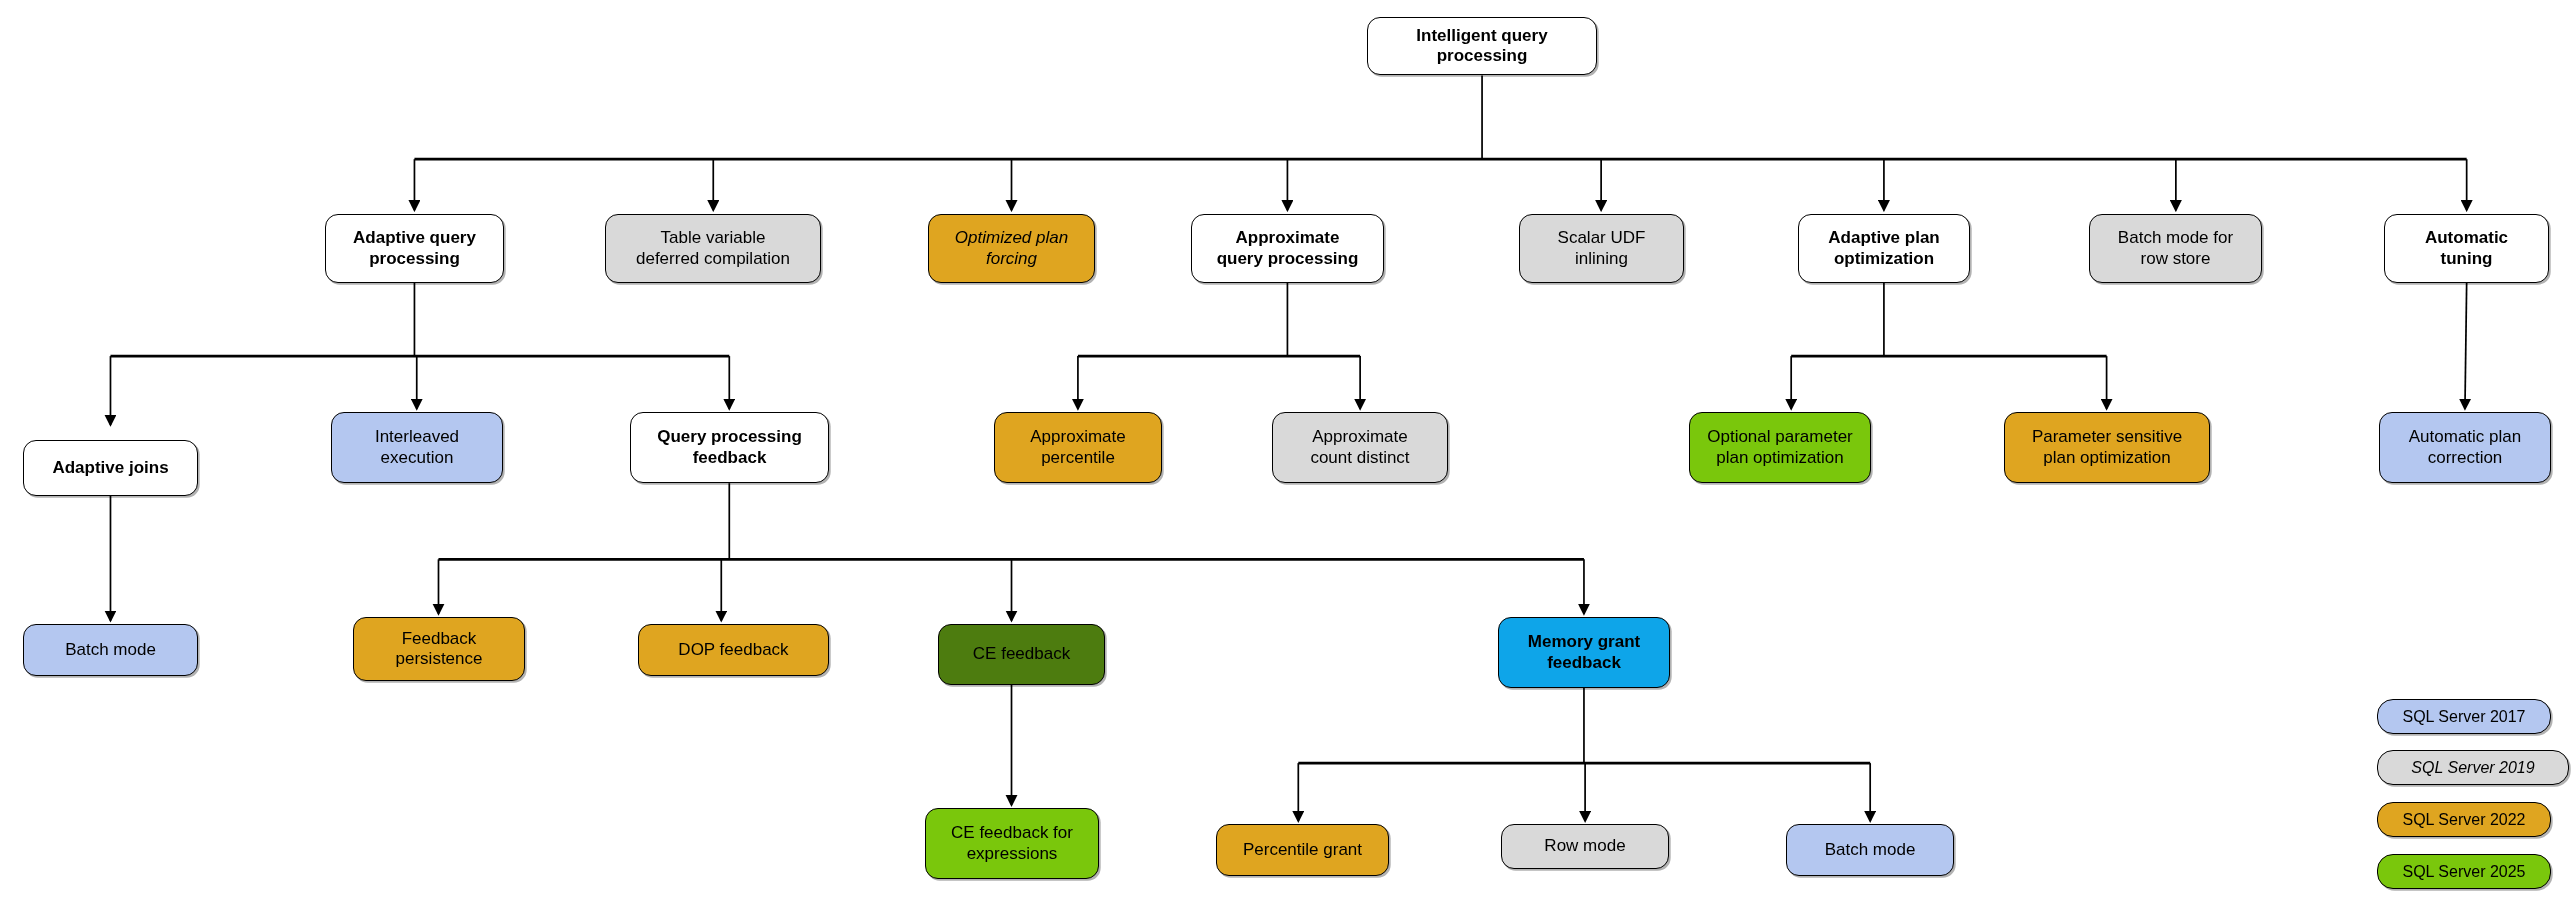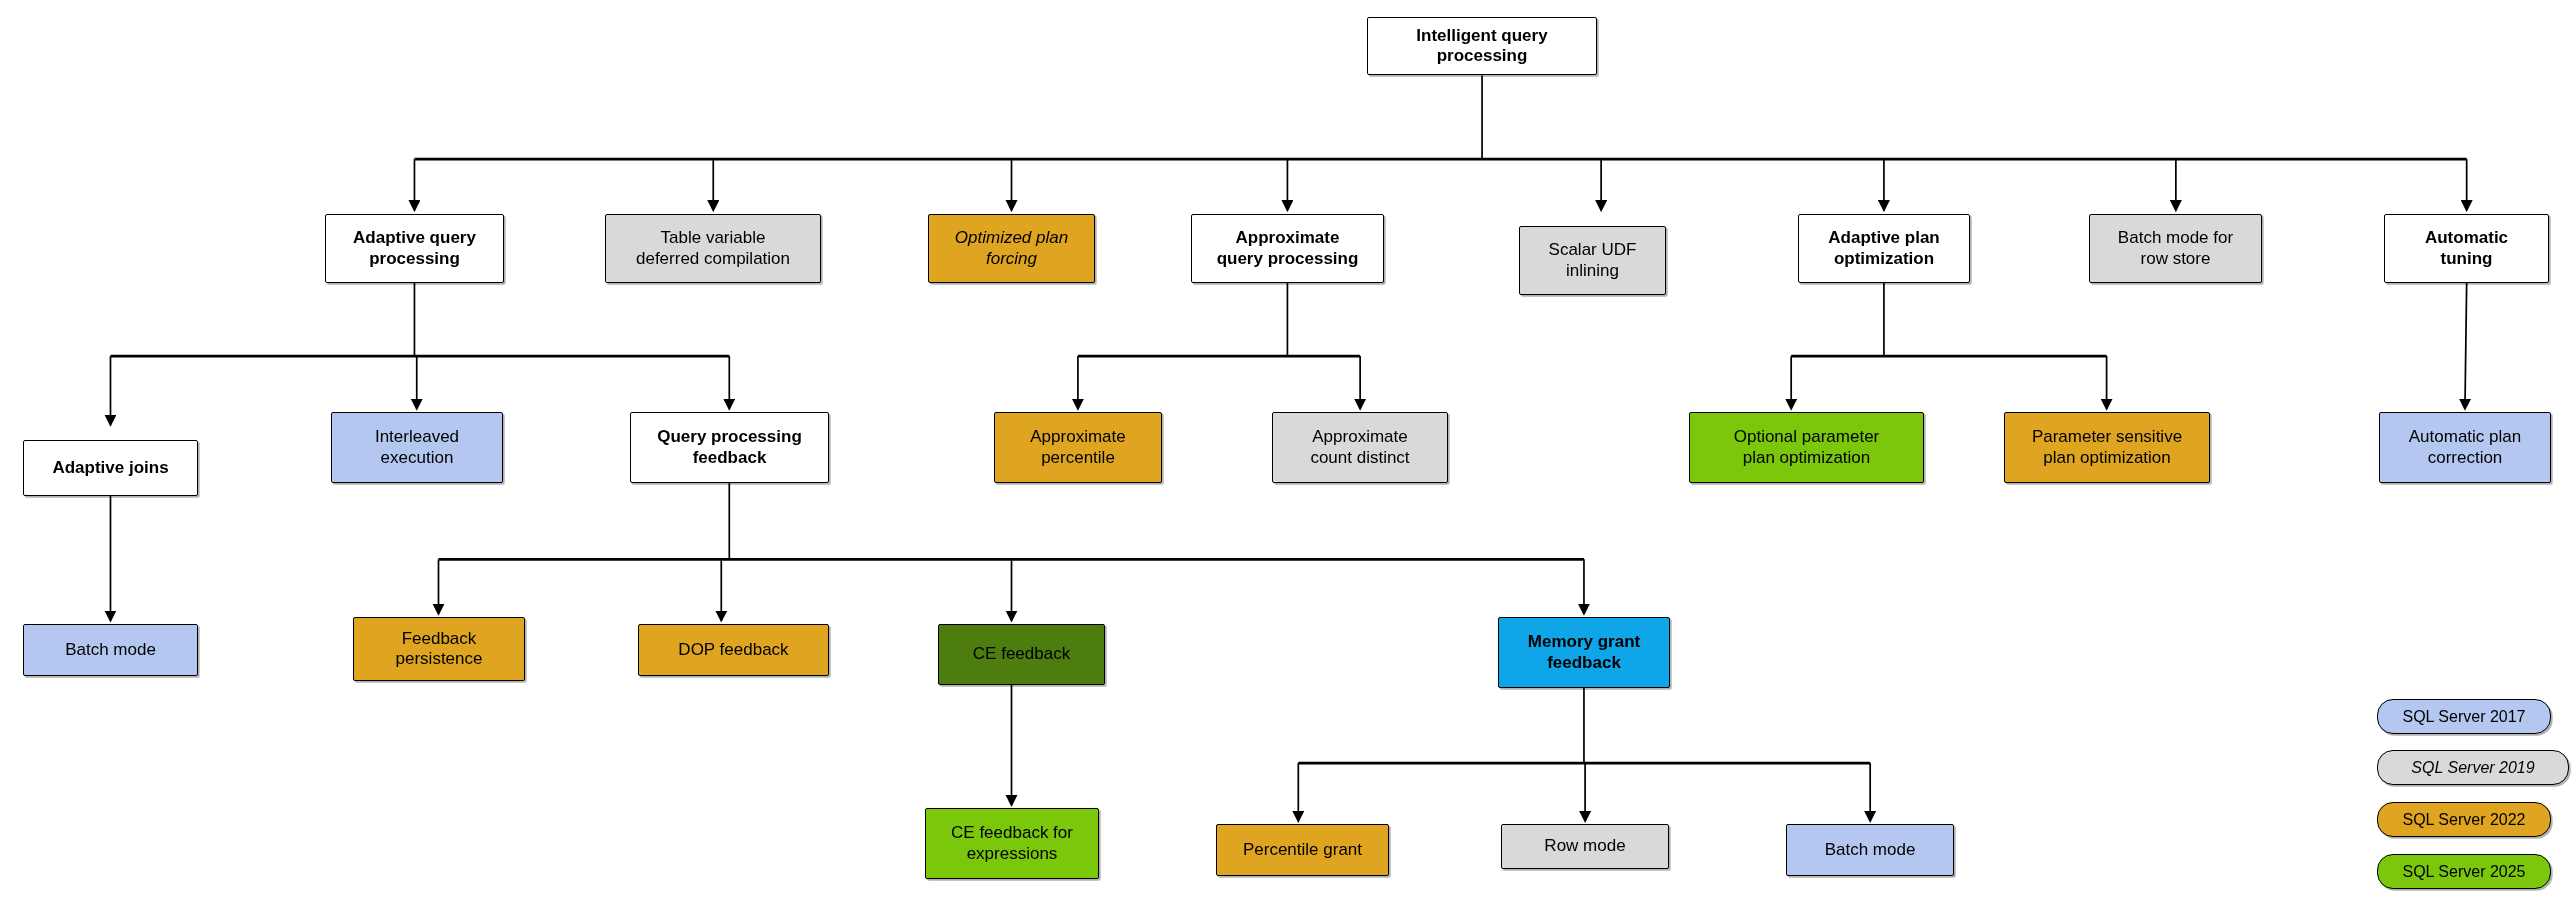--- a/index.html
+++ b/index.html
@@ -20,21 +20,21 @@
     left: 0;
     top: 0;
     width: 2576px;
     height: 916px;
     pointer-events: none;
   }
   .node {
     position: absolute;
     box-sizing: border-box;
     border: 1.7px solid #000000;
-    border-radius: 2px;
+    border-radius: 13px;
     display: flex;
     align-items: center;
     justify-content: center;
     text-align: center;
     color: #000000;
     line-height: 1.18;
     padding: 2.3px 4.6px;
     font-size: 17px;
     white-space: pre-line;
     box-shadow: 1.7px 1.7px 0 rgba(0,0,0,0.30);
@@ -110,38 +110,38 @@
       <div class="node bold" style="left: 1367px; top: 17px; width: 230px; height: 58px; background: rgb(255, 255, 255);">Intelligent query
 processing</div>
       <div class="node bold" style="left: 325px; top: 214px; width: 179px; height: 69px; background: rgb(255, 255, 255);">Adaptive query
 processing</div>
       <div class="node" style="left: 605px; top: 214px; width: 216px; height: 69px; background: rgb(217, 217, 217);">Table variable
 deferred compilation</div>
       <div class="node" style="left: 928px; top: 214px; width: 167px; height: 69px; background: rgb(223, 165, 32); font-style: italic;">Optimized plan
 forcing</div>
       <div class="node bold" style="left: 1191px; top: 214px; width: 193px; height: 69px; background: rgb(255, 255, 255);">Approximate
 query processing</div>
-      <div class="node" style="left: 1519px; top: 214px; width: 147px; height: 69px; background: rgb(217, 217, 217); margin-top: 12px;">Scalar UDF
+      <div class="node" style="left: 1519px; top: 214px; width: 165px; height: 69px; background: rgb(217, 217, 217);">Scalar UDF
 inlining</div>
       <div class="node bold" style="left: 1798px; top: 214px; width: 172px; height: 69px; background: rgb(255, 255, 255);">Adaptive plan
 optimization</div>
       <div class="node" style="left: 2089px; top: 214px; width: 173px; height: 69px; background: rgb(217, 217, 217);">Batch mode for
 row store</div>
       <div class="node bold" style="left: 2384px; top: 214px; width: 165px; height: 69px; background: rgb(255, 255, 255);">Automatic
 tuning</div>
       <div class="node bold" style="left: 23px; top: 428px; width: 175px; height: 56px; background: rgb(255, 255, 255); margin-top: 12px;">Adaptive joins</div>
       <div class="node" style="left: 331px; top: 412px; width: 172px; height: 71px; background: rgb(180, 199, 240);">Interleaved
 execution</div>
       <div class="node bold" style="left: 630px; top: 412px; width: 199px; height: 71px; background: rgb(255, 255, 255);">Query processing
 feedback</div>
       <div class="node" style="left: 994px; top: 412px; width: 168px; height: 71px; background: rgb(223, 165, 32);">Approximate
 percentile</div>
       <div class="node" style="left: 1272px; top: 412px; width: 176px; height: 71px; background: rgb(217, 217, 217);">Approximate
 count distinct</div>
-      <div class="node" style="left: 1689px; top: 412px; width: 235px; height: 71px; background: rgb(122, 199, 12);">Optional parameter
+      <div class="node" style="left: 1689px; top: 412px; width: 182px; height: 71px; background: rgb(122, 199, 12);">Optional parameter
 plan optimization</div>
       <div class="node" style="left: 2004px; top: 412px; width: 206px; height: 71px; background: rgb(223, 165, 32);">Parameter sensitive
 plan optimization</div>
       <div class="node" style="left: 2379px; top: 412px; width: 172px; height: 71px; background: rgb(180, 199, 240);">Automatic plan
 correction</div>
       <div class="node" style="left: 23px; top: 624px; width: 175px; height: 52px; background: rgb(180, 199, 240);">Batch mode</div>
       <div class="node" style="left: 353px; top: 617px; width: 172px; height: 64px; background: rgb(223, 165, 32);">Feedback
 persistence</div>
       <div class="node" style="left: 638px; top: 624px; width: 191px; height: 52px; background: rgb(223, 165, 32);">DOP feedback</div>
       <div class="node" style="left: 928px; top: 624px; width: 167px; height: 61px; background: #4d7c0f; margin-left: 10px;">CE feedback</div>

